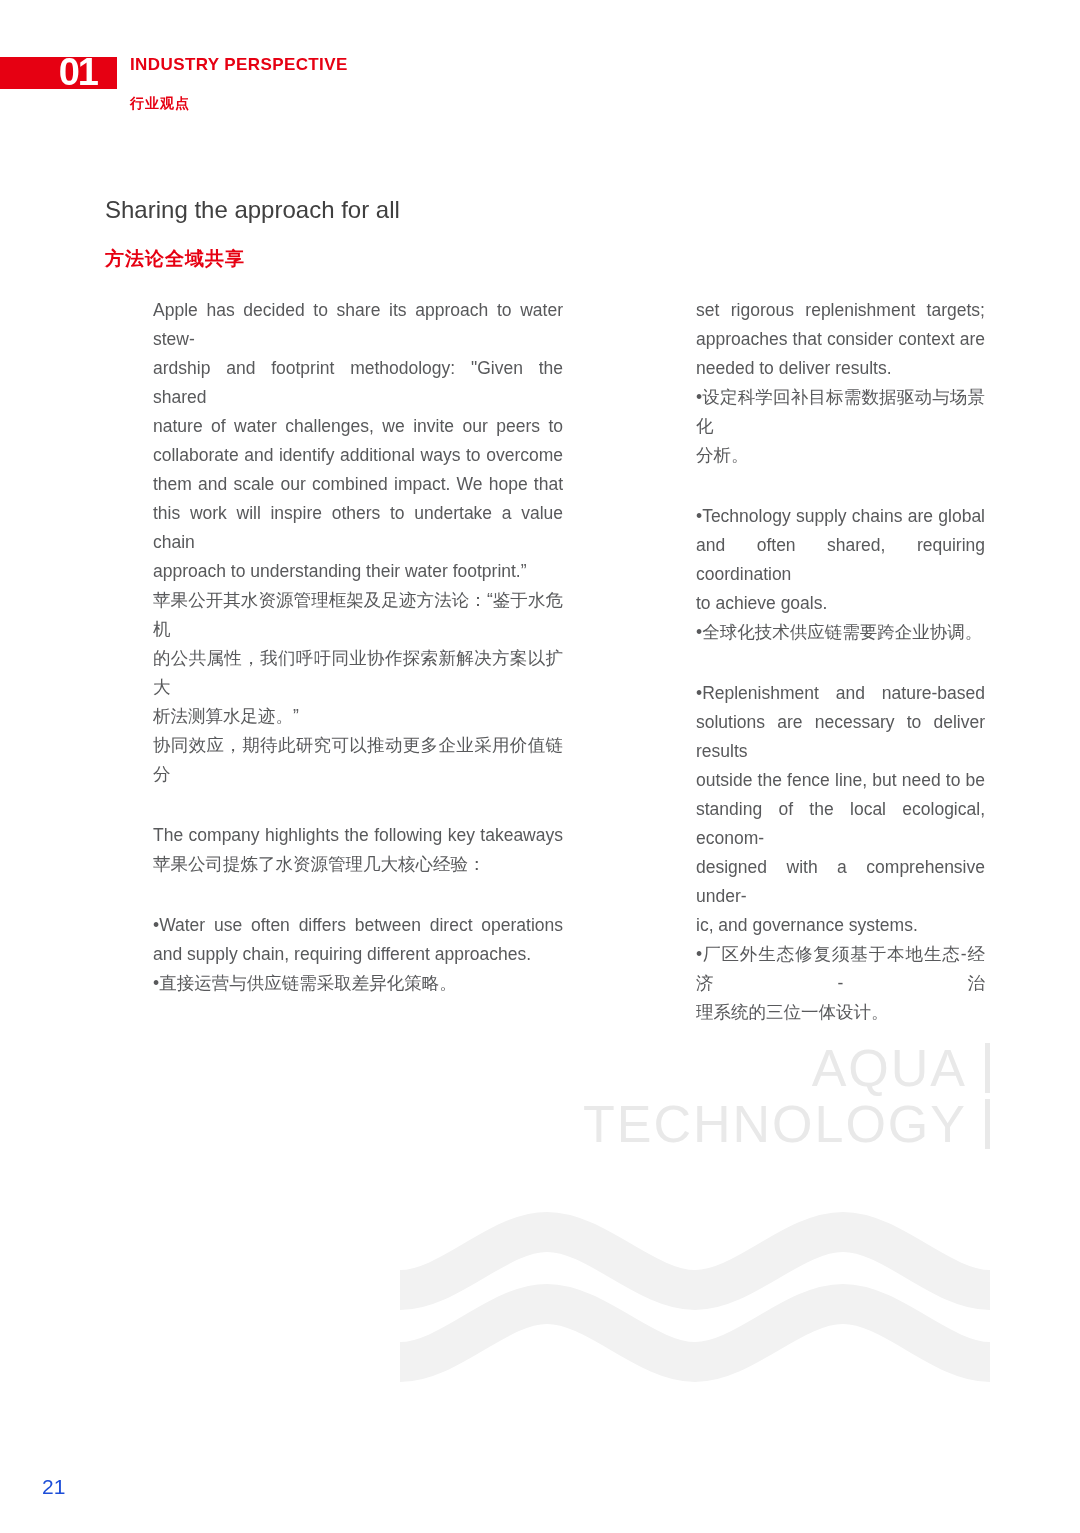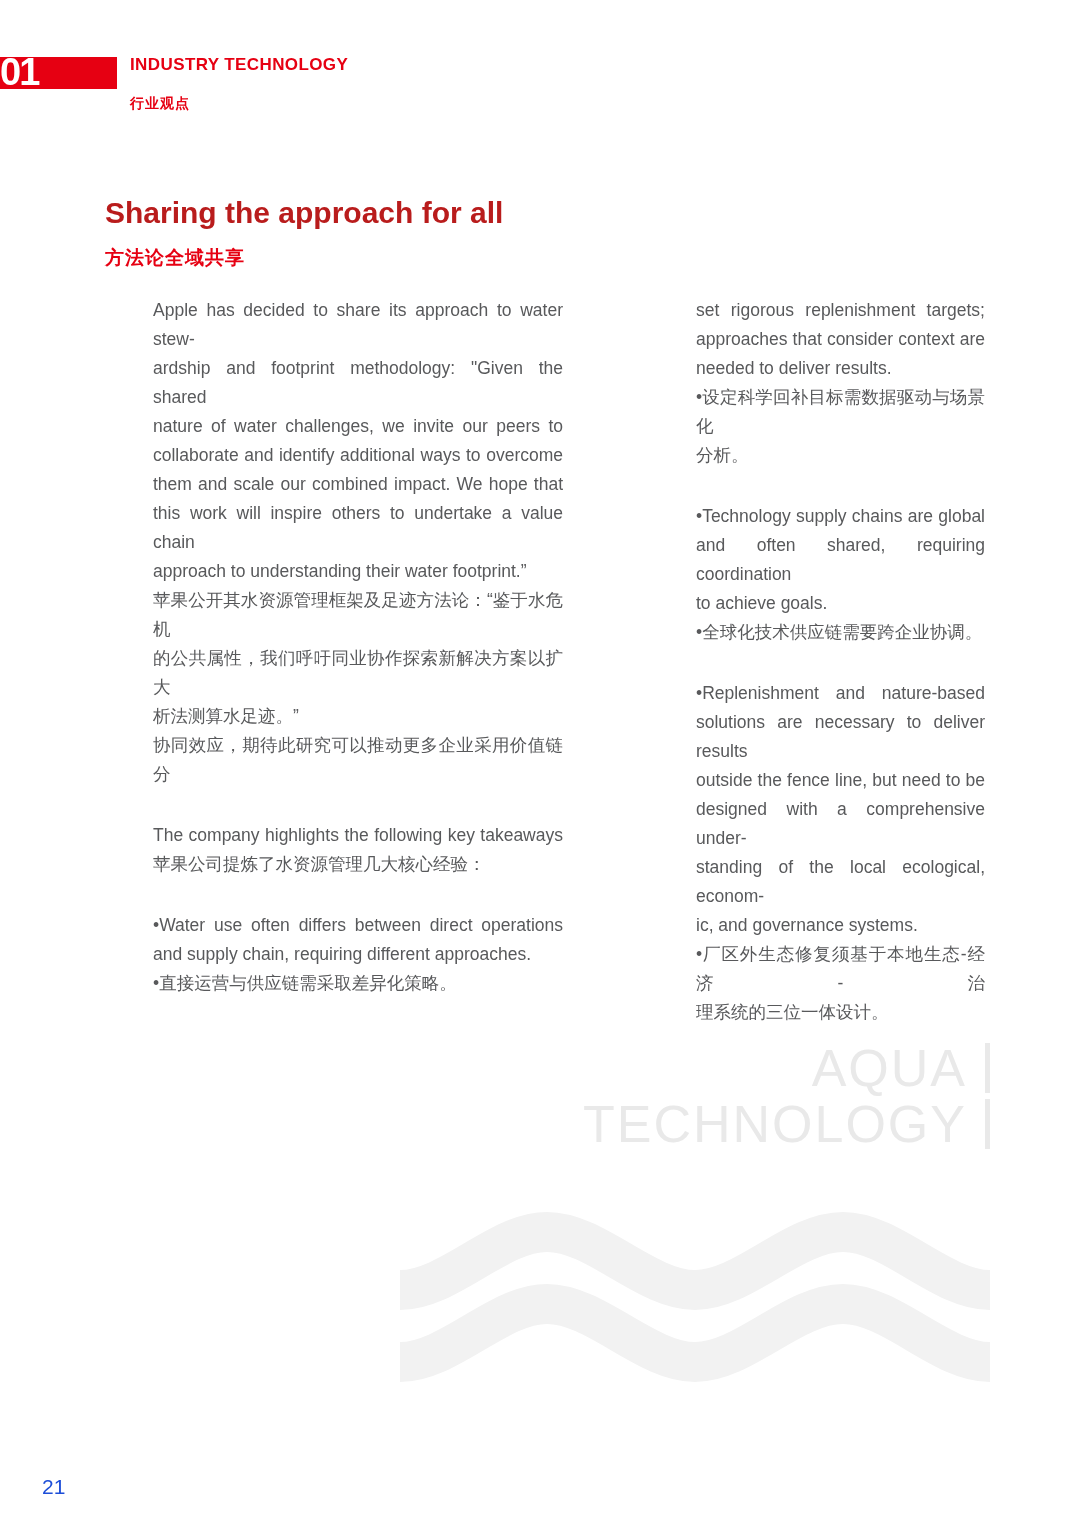--- a/index.html
+++ b/index.html
@@ -15,31 +15,31 @@
   }
 
   
   .chapter-header { position: absolute; left: 0; top: 55px; }
   .chapter-badge {
     position: absolute; left: 0; top: 2px;
     width: 117px; height: 32px;
     background: #e60012;
     color: #ffffff;
     font-size: 38px; font-weight: 700; letter-spacing: -2px;
-    line-height: 30px; text-align: left;
+    line-height: 30px; text-align: right;
     padding-right: 20px;
   }
   .chapter-titles { position: absolute; left: 130px; top: 0; white-space: nowrap; }
   .chapter-title-en { color: #e60012; font-size: 17px; font-weight: 700; letter-spacing: 0.4px; }
   .chapter-title-zh { color: #e60012; font-size: 14px; font-weight: 700; margin-top: 20px; letter-spacing: 1px; }
 
   
   .section-heading { position: absolute; left: 105px; top: 196px; }
-  .section-heading h1 { color: #b91c1c; font-size: 30px; font-weight: 700; }
-  .section-heading h2 { color: #e60012; font-size: 19px; font-weight: 700; margin-top: 15px; letter-spacing: 1px; }
+  .section-heading h1 { color: #404040; font-size: 24px; font-weight: 400; }
+  .section-heading h2 { color: #e60012; font-size: 19px; font-weight: 700; margin-top: 22px; letter-spacing: 1px; }
 
   
   .col { position: absolute; top: 296px; color: #58595b; font-size: 17.5px; }
   .col-left  { left: 105px; width: 458px; }
   .col-right { left: 648px; width: 337px; }
   .para + .para { margin-top: 32px; }
   .line { line-height: 29px; text-align: justify; margin-left: 48px; }
   .line.j { text-align-last: justify; }
 
   
@@ -60,21 +60,21 @@
 </head>
 <body>
 
 <div class="page">
 
   <header class="chapter-header">
     <div class="chapter-badge">
       <span>01</span>
     </div>
     <div class="chapter-titles">
-      <div class="chapter-title-en">INDUSTRY TECHNOLOGY</div>
+      <div class="chapter-title-en">INDUSTRY PERSPECTIVE</div>
       <div class="chapter-title-zh">行业观点</div>
     </div>
   </header>
 
   <section class="section-heading">
     <h1>Sharing the approach for all</h1>
     <h2>方法论全域共享</h2>
   </section>
 
   <div class="col col-left">
@@ -113,22 +113,22 @@
     <div class="para">
         <div class="line j">•Technology supply chains are global</div>
         <div class="line j">and often shared, requiring coordination</div>
         <div class="line">to achieve goals.</div>
         <div class="line">•全球化技术供应链需要跨企业协调。</div>
       </div>
     <div class="para">
         <div class="line j">•Replenishment and nature-based</div>
         <div class="line j">solutions are necessary to deliver results</div>
         <div class="line j">outside the fence line, but need to be</div>
+        <div class="line j">standing of the local ecological, econom-</div>
         <div class="line j">designed with a comprehensive under-</div>
-        <div class="line j">standing of the local ecological, econom-</div>
         <div class="line">ic, and governance systems.</div>
         <div class="line j">•厂区外生态修复须基于本地生态-经济-治</div>
         <div class="line">理系统的三位一体设计。</div>
       </div>
   </div>
 
   <div class="watermark">
     <div class="wm-row">
       <span>AQUA</span>
       <span class="wm-bar"></span>

